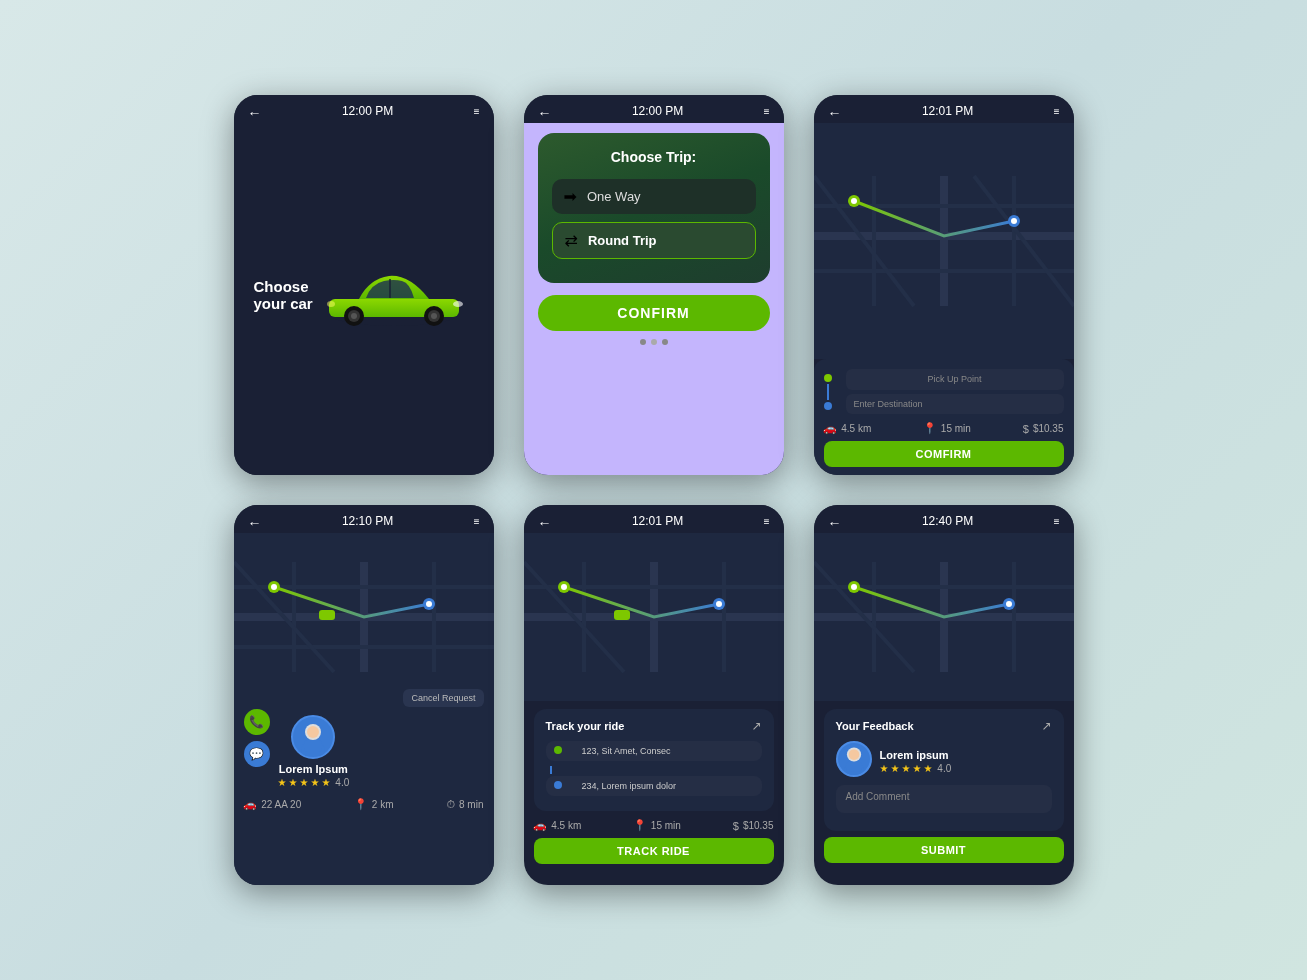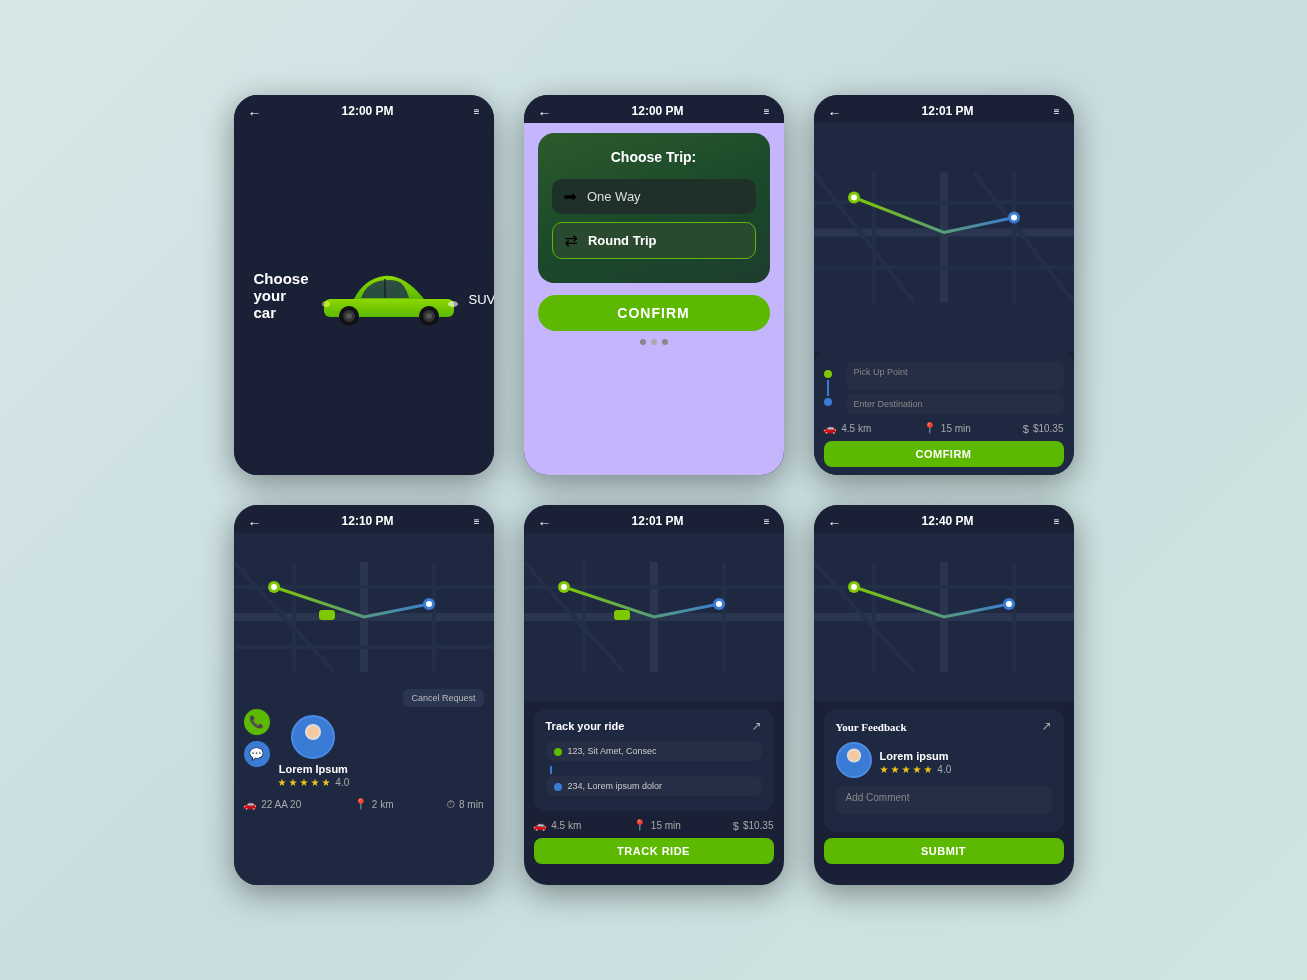--- a/index.html
+++ b/index.html
@@ -39,21 +39,21 @@
       background: #1a2035;
     }
     .status-bar .back-arrow {
       color: #fff;
       font-size: 14px;
       cursor: pointer;
     }
     .status-bar .time {
       color: #fff;
       font-size: 12px;
-      font-weight: 700;
+      font-weight: 400;
     }
     .status-bar .signal {
       color: #fff;
       font-size: 10px;
     }
 
     
     .map-area {
       flex: 1;
       background: #1e2840;
@@ -327,22 +327,22 @@
       font-size: 11px;
       font-weight: 600;
     }
     .share-icon {
       color: #aaa;
       font-size: 12px;
       cursor: pointer;
     }
     .location-row {
       display: flex;
-      align-items: flex-end;
-      gap: 6px;
+      align-items: flex-start;
+      gap: 20px;
       padding: 5px 8px;
       background: #252e45;
       border-radius: 8px;
       margin-bottom: 5px;
     }
     .location-dot-g {
       width: 8px;
       height: 8px;
       border-radius: 50%;
       background: #5cb800;
@@ -365,21 +365,20 @@
       background: #1e2840;
       border-radius: 12px;
       padding: 10px 12px;
       margin: 0 8px;
     }
     .feedback-title-row {
       display: flex;
       justify-content: space-between;
       align-items: center;
       margin-bottom: 8px;
-      font-family: Liberation Serif, serif;
     }
     .feedback-title {
       color: #fff;
       font-size: 11px;
       font-weight: 600;
     }
     .driver-row {
       display: flex;
       align-items: center;
       gap: 8px;
@@ -430,21 +429,20 @@
           <circle cx="40" cy="52" r="6" fill="#333"></circle>
           <circle cx="40" cy="52" r="3" fill="#555"></circle>
           <circle cx="120" cy="52" r="10" fill="#111"></circle>
           <circle cx="120" cy="52" r="6" fill="#333"></circle>
           <circle cx="120" cy="52" r="3" fill="#555"></circle>
 
           <ellipse cx="144" cy="40" rx="5" ry="3" fill="#fff" opacity="0.6"></ellipse>
           <ellipse cx="17" cy="40" rx="4" ry="3" fill="#ff6" opacity="0.5"></ellipse>
         </svg>
       </div>
-      <div class="car-option">SUV</div>
     </div>
   </div>
 
   <div class="phone-card">
     <div class="status-bar">
       <span class="back-arrow">←</span>
       <span class="time">12:00 PM</span>
       <span class="signal">≡</span>
     </div>
     <div class="card2-content">
@@ -503,21 +501,21 @@
 
     <div style="background:#1e2840;padding:10px 10px 8px;border-radius:12px 12px 0 0;">
       <div class="route-input">
         <div style="display:flex;flex-direction:column;align-items:center;margin-right:6px;">
           <div style="width:8px;height:8px;border-radius:50%;background:#7ec800;"></div>
           <div style="width:2px;height:16px;background:#3a7bd5;margin:2px 0;"></div>
           <div style="width:8px;height:8px;border-radius:50%;background:#3a7bd5;"></div>
         </div>
         <div style="flex:1;">
           <div style="background:#252e45;border-radius:6px;padding:5px 8px;margin-bottom:4px;">
-            <div style="color:#888;font-size:9px;margin-bottom:8px;">Pick Up Point</div>
+            <div style="color:#888;font-size:9px;margin-bottom:1px;text-align:center;">Pick Up Point</div>
           </div>
           <div style="background:#252e45;border-radius:6px;padding:5px 8px;">
             <div style="color:#888;font-size:9px;">Enter Destination</div>
           </div>
         </div>
       </div>
       <div class="stats-row">
         <div class="stat-item">
           <span class="stat-icon">🚗</span>
           <span>4.5 km</span>

